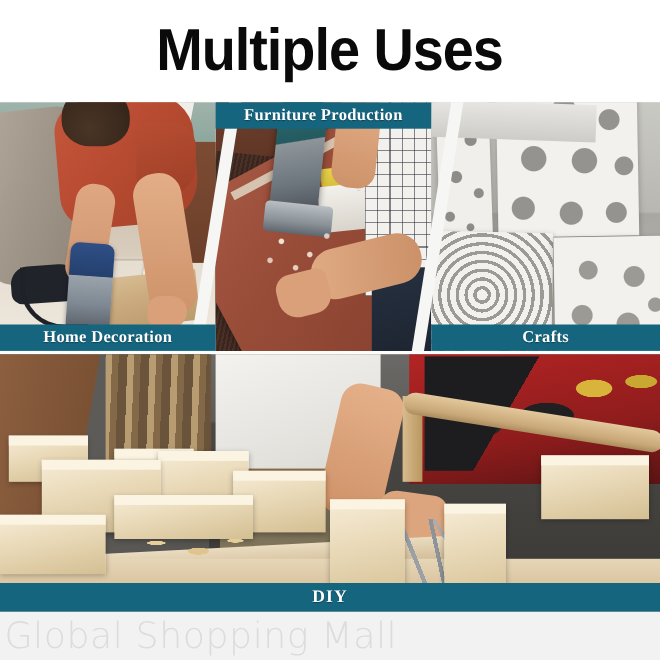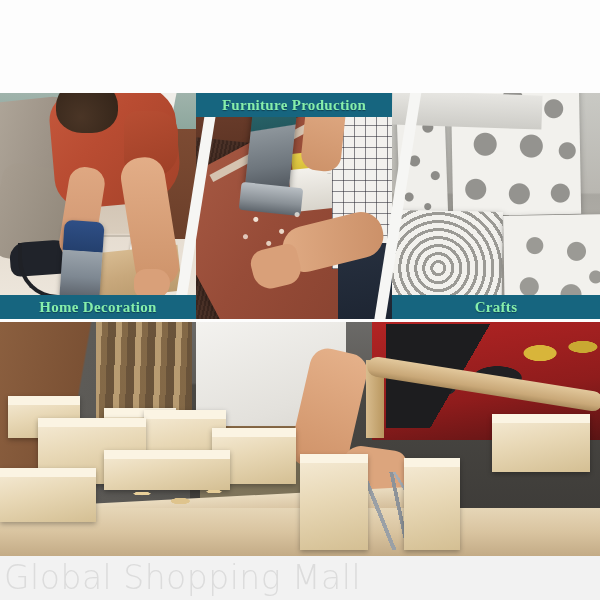--- a/index.html
+++ b/index.html
@@ -77,21 +77,21 @@
     transform: rotate(9deg);
     z-index: 6;
   }
   .sep-a { left: 190px; }
   .sep-b { left: 392px; }
 
   
   .banner {
     position: absolute;
     background: #16657f;
-    color: #86efac;
+    color: #ffffff;
     display: flex;
     align-items: center;
     justify-content: center;
     z-index: 8;
     box-sizing: border-box;
   }
   .banner span {
     font-family: "Liberation Serif", serif;
     font-weight: bold;
     font-size: 15px;
@@ -481,20 +481,23 @@
       linear-gradient(68deg,transparent 0 44%,#9aa0a6 44% 47%,transparent 47%),
       linear-gradient(78deg,transparent 0 60%,#8d9399 60% 63%,transparent 63%),
       linear-gradient(58deg,transparent 0 70%,#a7adb3 70% 72%,transparent 72%);
   }
 </style>
 </head>
 <body>
 
 <div id="page">
 
+  <div class="title-bar">
+    <div class="title-text">Multiple Uses</div>
+  </div>
 
   <div class="top-row">
 
     <div class="panel panel-left">
       <div class="photo">
         <div class="hd-bg"></div>
         <div class="hd-floorline"></div>
         <div class="hd-doorframe"></div>
         <div class="hd-rail"></div>
         <div class="hd-plank"></div>
@@ -599,18 +602,21 @@
     <div class="diy-shav"></div>
     <div class="diy-handtools"></div>
     <div class="blk b7">
         <div class="blk-top"></div>
       </div>
     <div class="blk b8">
         <div class="blk-top"></div>
       </div>
   </div>
 
+  <div class="banner banner-diy">
+    <span>DIY</span>
+  </div>
 
   <div class="watermark-strip">
     <div class="watermark-text">Global Shopping Mall</div>
   </div>
 
 </div>
 
 </body></html>

